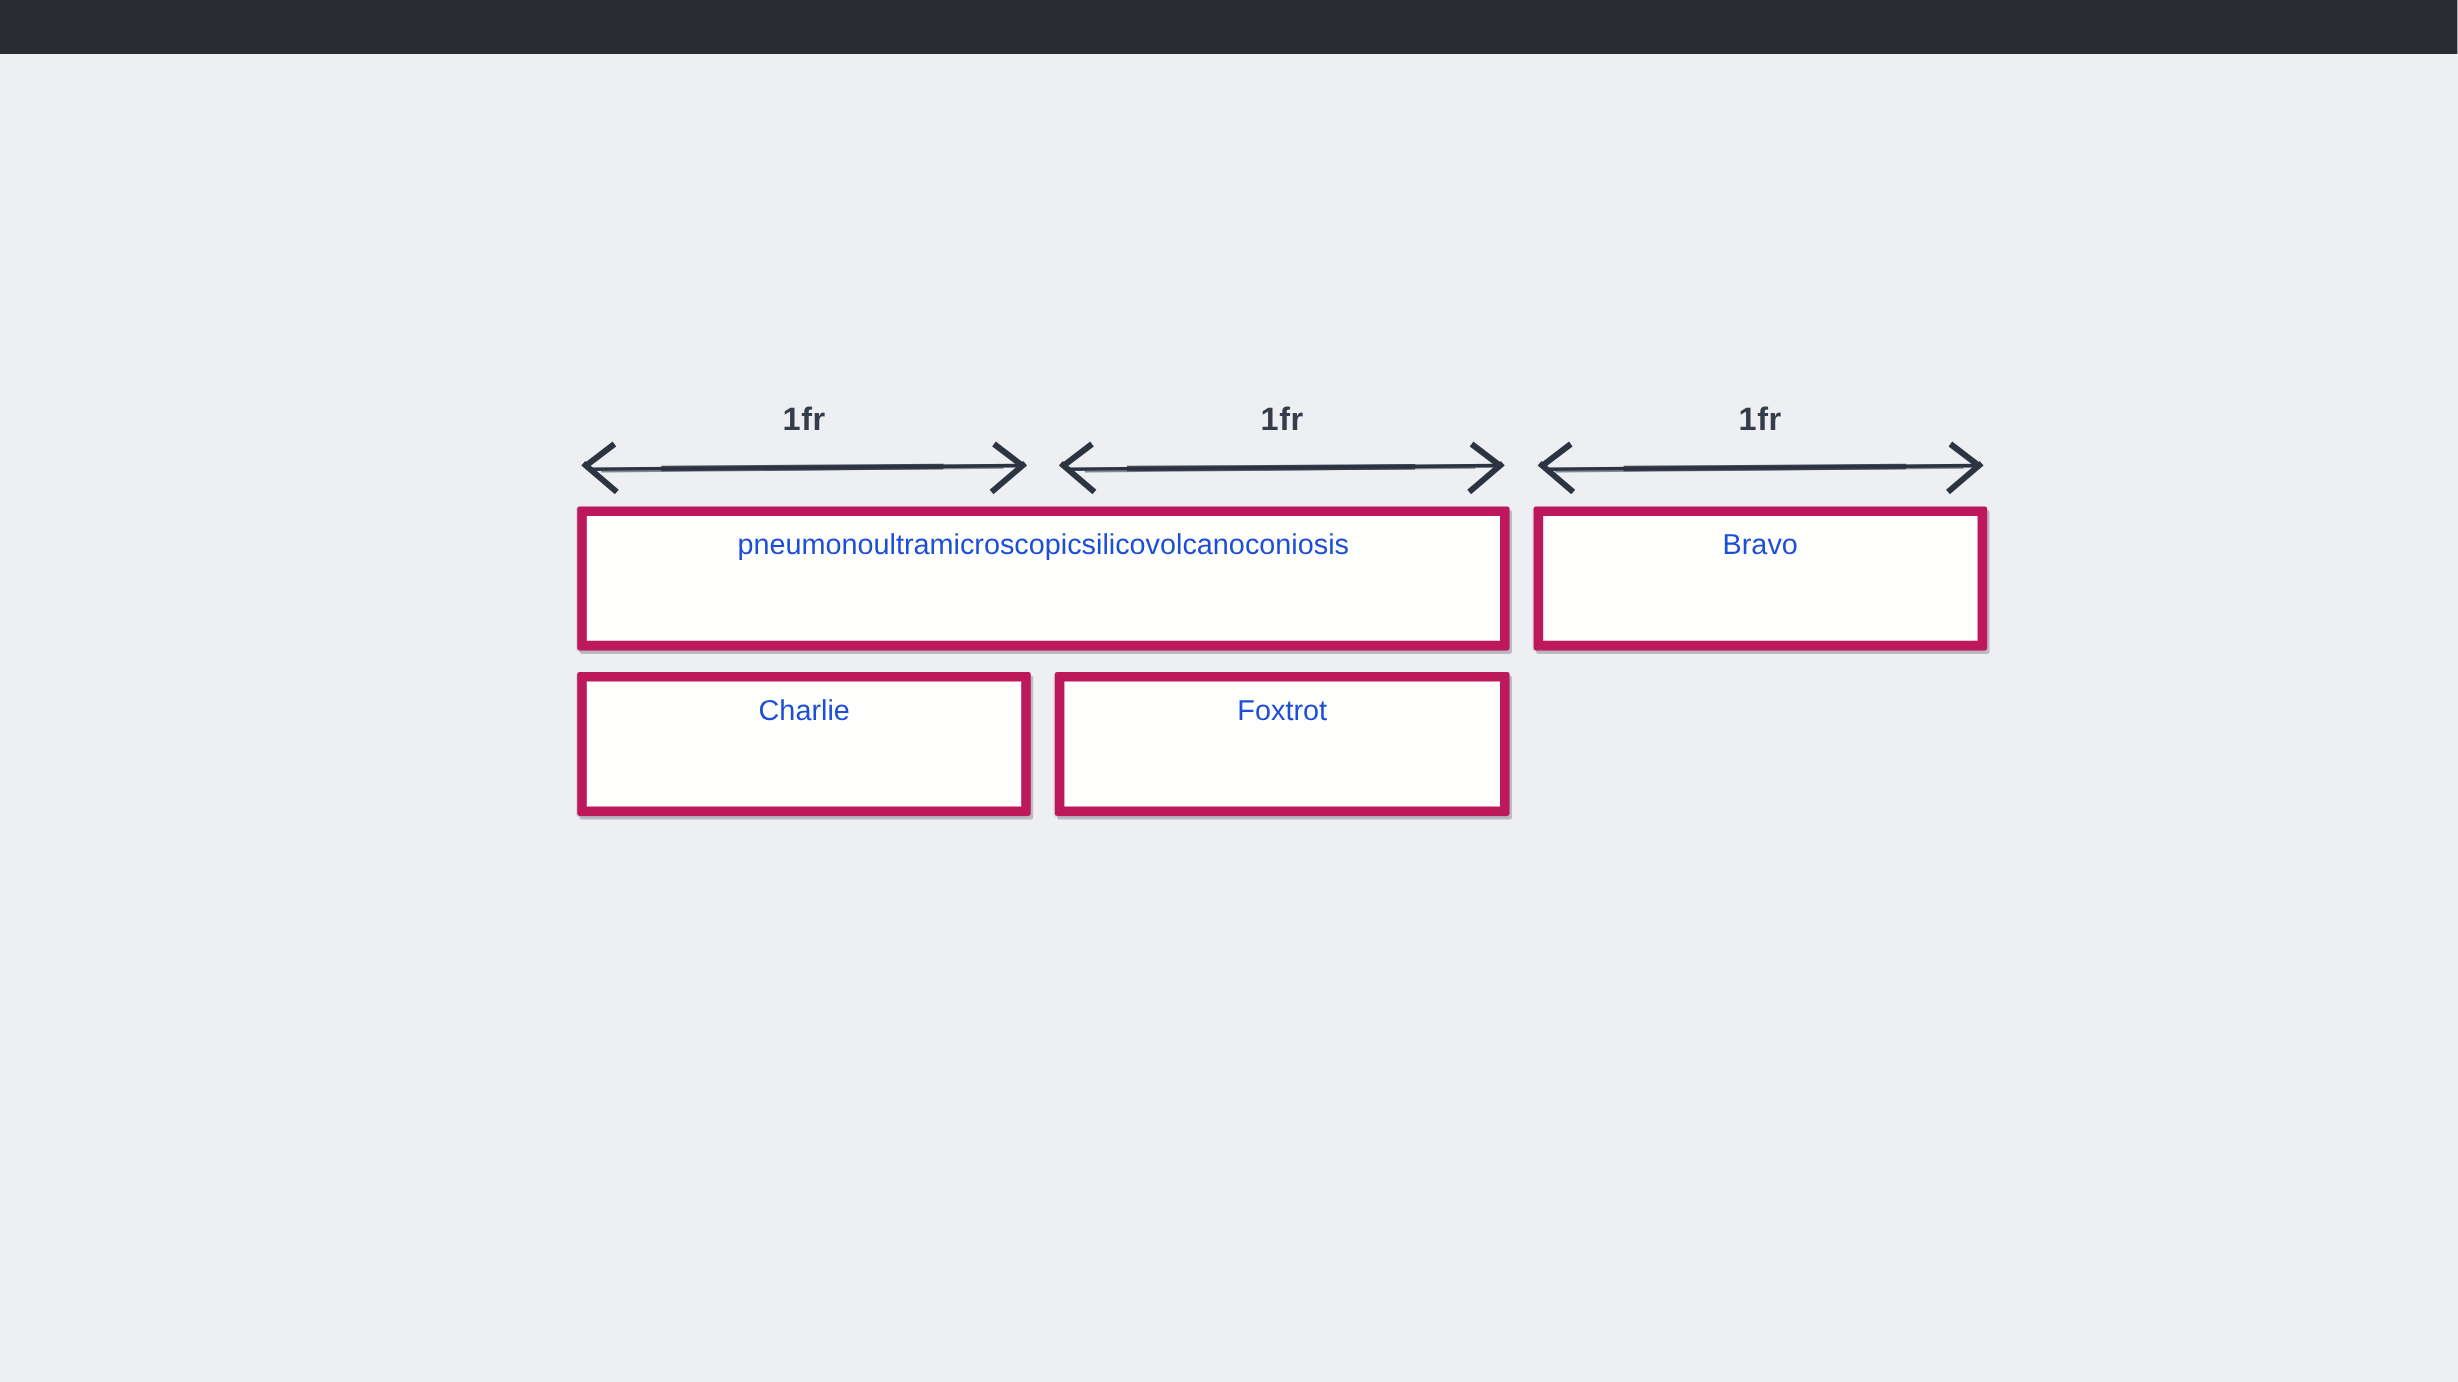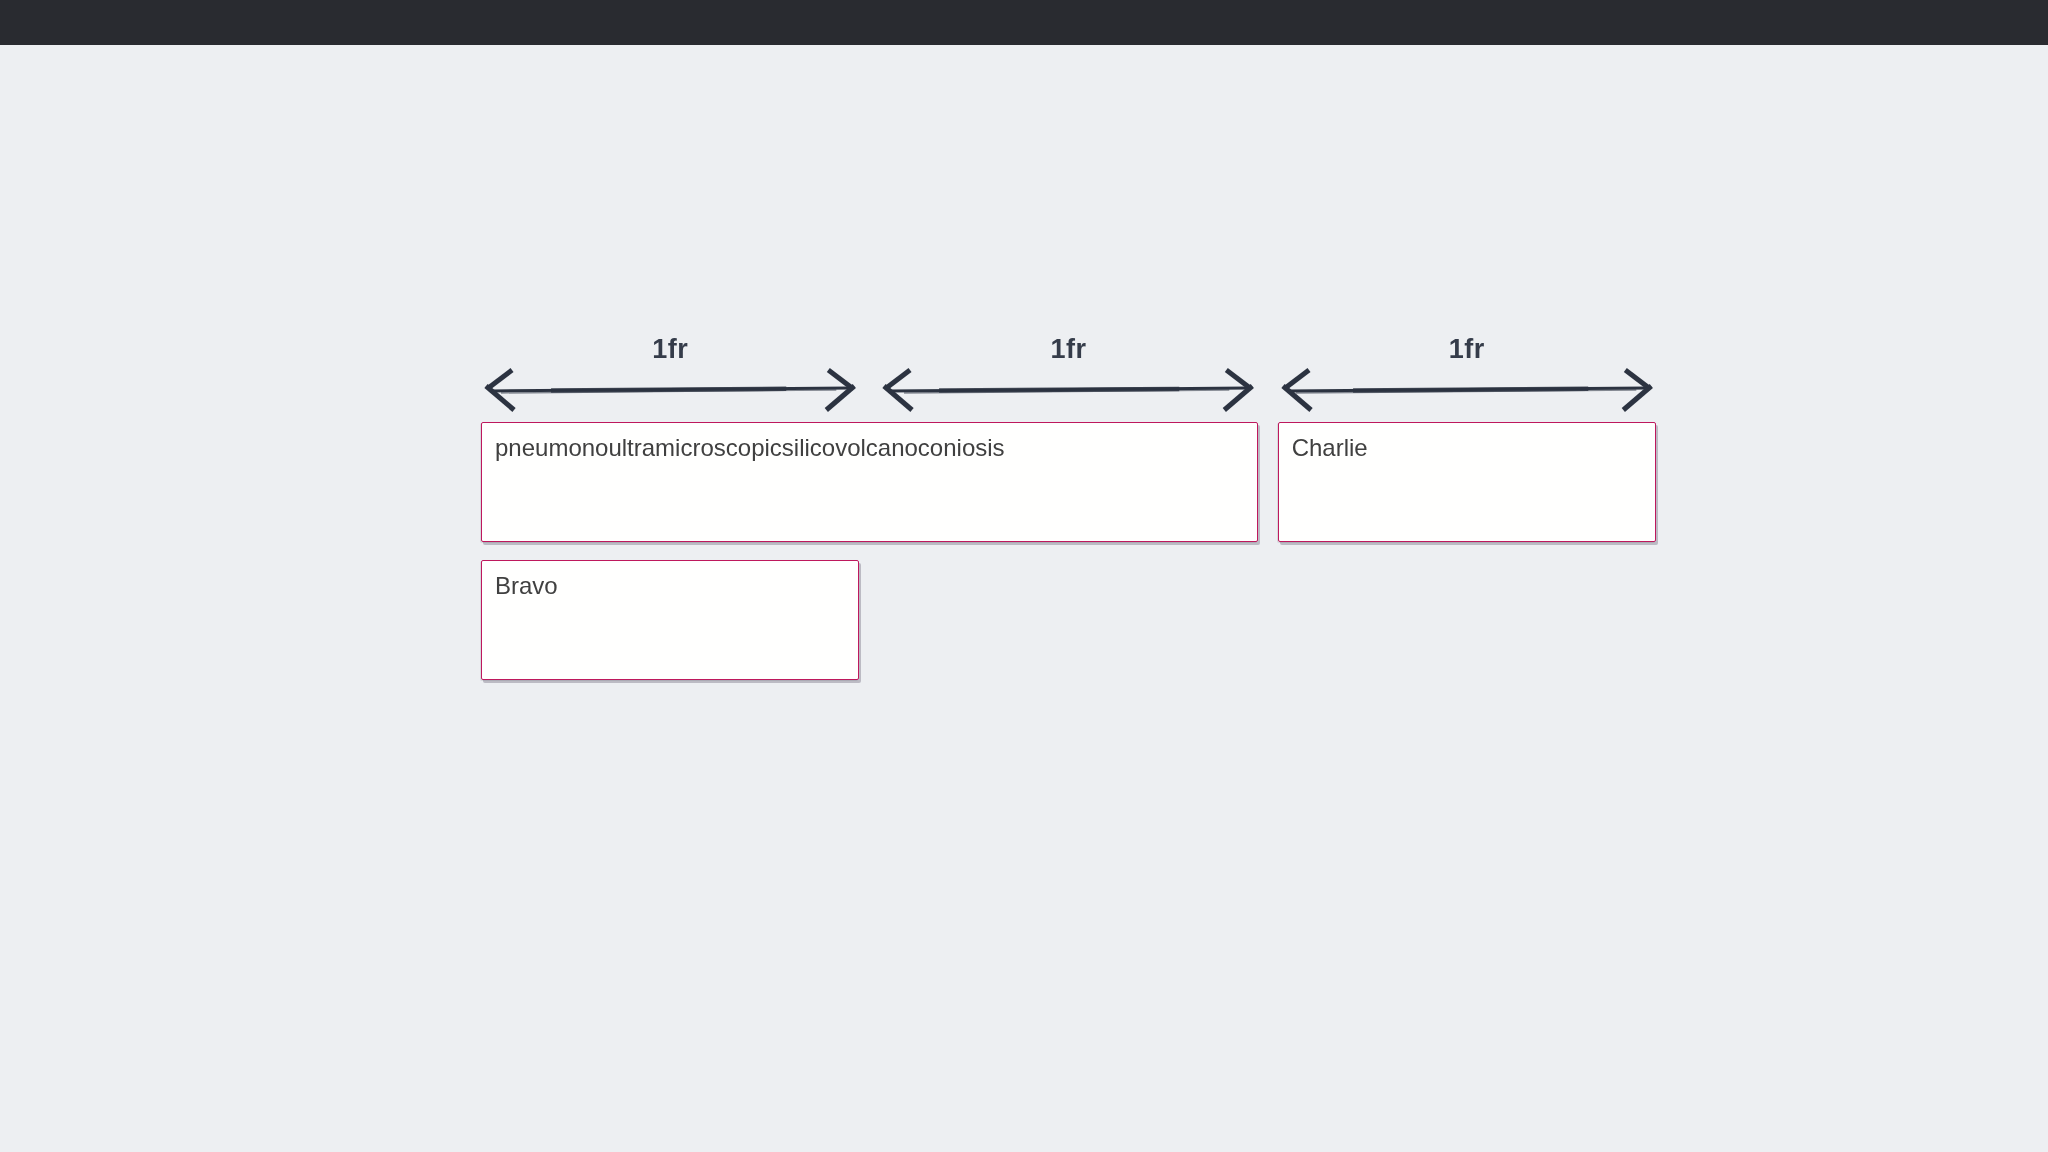--- a/index.html
+++ b/index.html
@@ -54,27 +54,28 @@
   }
   .grid {
     display: grid;
     grid-template-columns: repeat(3, 1fr);
     gap: 18px 20px;
     grid-auto-rows: minmax(120px, auto);
   }
   .cell {
     box-sizing: border-box;
     background: #fffffe;
-    border: 1px solid #be185d;
+    border: 8px solid #be185d;
     border-radius: 2px;
     padding: 11px 13px;
     font-size: 24px;
     line-height: 28px;
-    color: #404040;
+    color: #1d4ed8;
     box-shadow: 2px 3px 0 rgba(60, 54, 78, 0.28), -1px 1px 0 rgba(60, 54, 78, 0.12);
+    text-align: center;
   }
   .cell.span2 { grid-column: span 2; }
   .cell.jitter { transform: translateY(3px); }
 </style>
 </head>
 <body>
 
 <div class="topbar"></div>
 
 <div class="stage">
@@ -120,18 +121,19 @@
             <path d="M5 19 L33 43" stroke-width="5"></path>
             <path d="M347 3 L372 22" stroke-width="5"></path>
             <path d="M373 19 L345 43" stroke-width="5"></path>
           </g>
         </svg>
       </div>
     </div>
 
     <div class="grid">
       <div class="cell span2">pneumonoultramicroscopicsilicovolcanoconiosis</div>
+      <div class="cell">Bravo</div>
       <div class="cell">Charlie</div>
-      <div class="cell">Bravo</div>
+      <div class="cell">Foxtrot</div>
     </div>
 
   </section>
 </div>
 
 </body></html>

